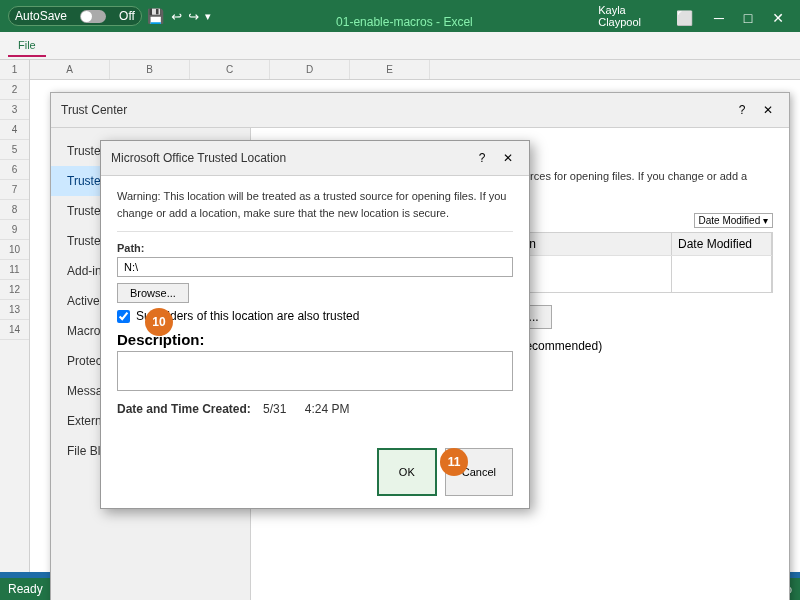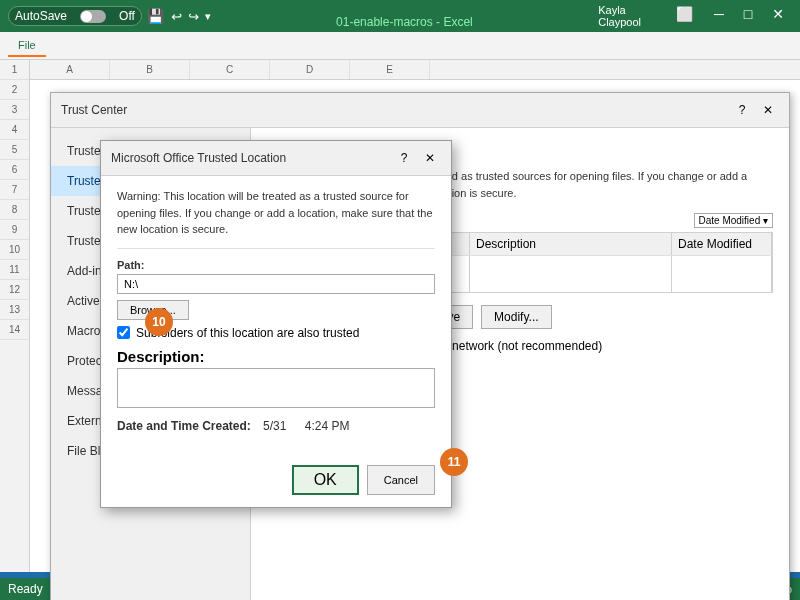--- a/index.html
+++ b/index.html
@@ -9,21 +9,21 @@
     .title-bar {
       background: #217346;
       height: 32px;
       display: flex;
       align-items: center;
       padding: 0 8px;
       color: white;
     }
     .title-bar-left { display: flex; align-items: center; gap: 6px; flex: 1; }
     .title-bar-center { flex: 2; text-align: center; color: #86efac; font-size: 12px; margin-top: 11px; }
-    .title-bar-right { flex: 1; display: flex; justify-content: flex-end; align-items: flex-start; gap: 4px; }
+    .title-bar-right { flex: 1; display: flex; justify-content: flex-end; align-items: flex-end; gap: 4px; }
     .autosave-pill {
       background: #1a5c38;
       border: 1px solid #5a9a6a;
       border-radius: 10px;
       color: white;
       font-size: 10px;
       padding: 2px 6px;
       display: flex; align-items: center; gap: 13px;
     }
     .toggle-off {
@@ -38,21 +38,21 @@
       width: 11px; height: 11px;
       background: white;
       border-radius: 50%;
       position: absolute; top: 1px; left: 1px;
     }
     .title-bar-btn { color: white; background: transparent; border: none; cursor: pointer; padding: 2px 8px; font-size: 14px; }
 
     
     .ribbon { background: #f3f3f3; border-bottom: 1px solid #d0d0d0; height: 28px; display: flex; align-items: center; padding: 0 8px; }
     .ribbon-tab { padding: 4px 10px; font-size: 11px; color: #333; cursor: pointer; }
-    .ribbon-tab.active { color: #217346; border-bottom: 2px solid #f97316; }
+    .ribbon-tab.active { color: #217346; border-bottom: 2px solid #be185d; }
 
     
     .main-area { display: flex; height: calc(600px - 60px - 28px); }
 
     
     .spreadsheet-bg {
       background: white;
       flex: 1;
       position: relative;
       overflow: hidden;
@@ -186,21 +186,21 @@
       cursor: pointer;
     }
 
     .tc-checkboxes { margin-top: 10px; }
     .tc-checkbox-row { display: flex; align-items: center; gap: 6px; margin-bottom: 4px; font-size: 11px; }
 
     
     .inner-dialog-overlay {
       position: absolute;
       top: 80px; left: 100px;
-      width: 352px;
+      width: 430px;
       background: #f0f0f0;
       border: 1px solid #999;
       box-shadow: 4px 4px 12px rgba(0,0,0,0.35);
       z-index: 20;
     }
     .inner-dialog-title {
       background: #f0f0f0;
       border-bottom: 1px solid #d0d0d0;
       padding: 6px 10px;
       display: flex; align-items: center; justify-content: space-between;
@@ -224,22 +224,22 @@
     .subfolder-row { display: flex; align-items: center; gap: 6px; font-size: 11px; margin-bottom: 8px; }
     .subfolder-cb { border: 1px solid #aaa; background: #e0f0e0; }
     .inner-desc-label { font-size: 15px; font-weight: bold; margin-bottom: 3px; }
     .inner-desc-textarea {
       width: 100%; height: 40px; border: 1px solid #aaa;
       font-size: 11px; resize: none; margin-bottom: 8px;
     }
     .inner-date-row { font-size: 11px; color: #333; margin-bottom: 12px; }
     .inner-footer { display: flex; justify-content: flex-end; gap: 8px; padding: 8px 16px 12px; background: white; }
     .ok-btn {
-      padding: 4px 20px; background: #e8f4e8; border: 2px solid #217346;
-      cursor: pointer; font-size: 16px;
+      padding: 16px 20px; background: #e8f4e8; border: 2px solid #217346;
+      cursor: pointer; font-size: 11px;
     }
     .cancel-btn {
       padding: 4px 16px; background: #f0f0f0; border: 1px solid #aaa;
       cursor: pointer; font-size: 11px;
     }
 
     
     .step-badge {
       width: 28px; height: 28px;
       border-radius: 50%;

